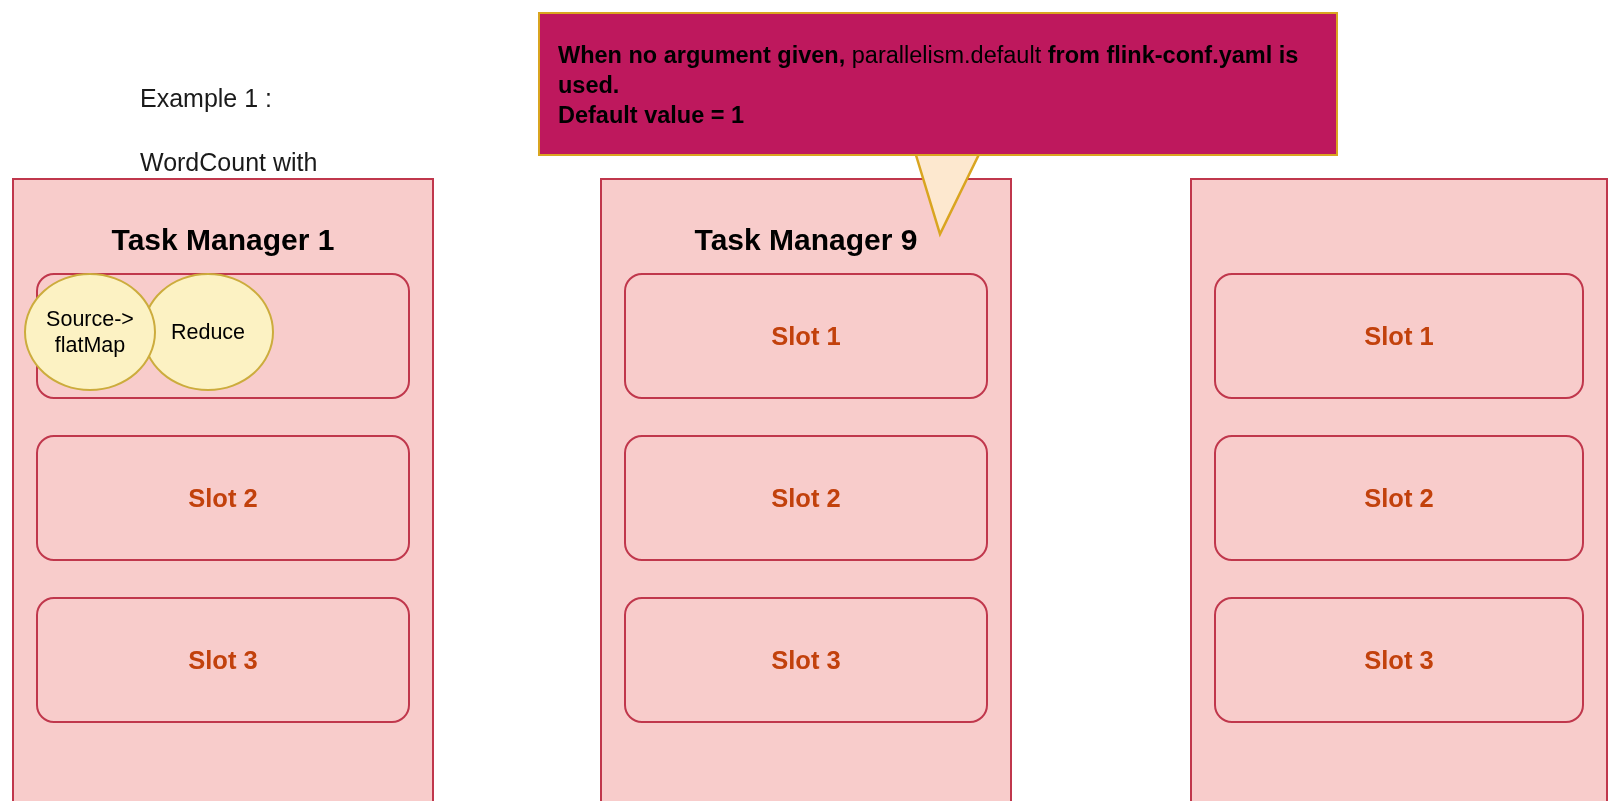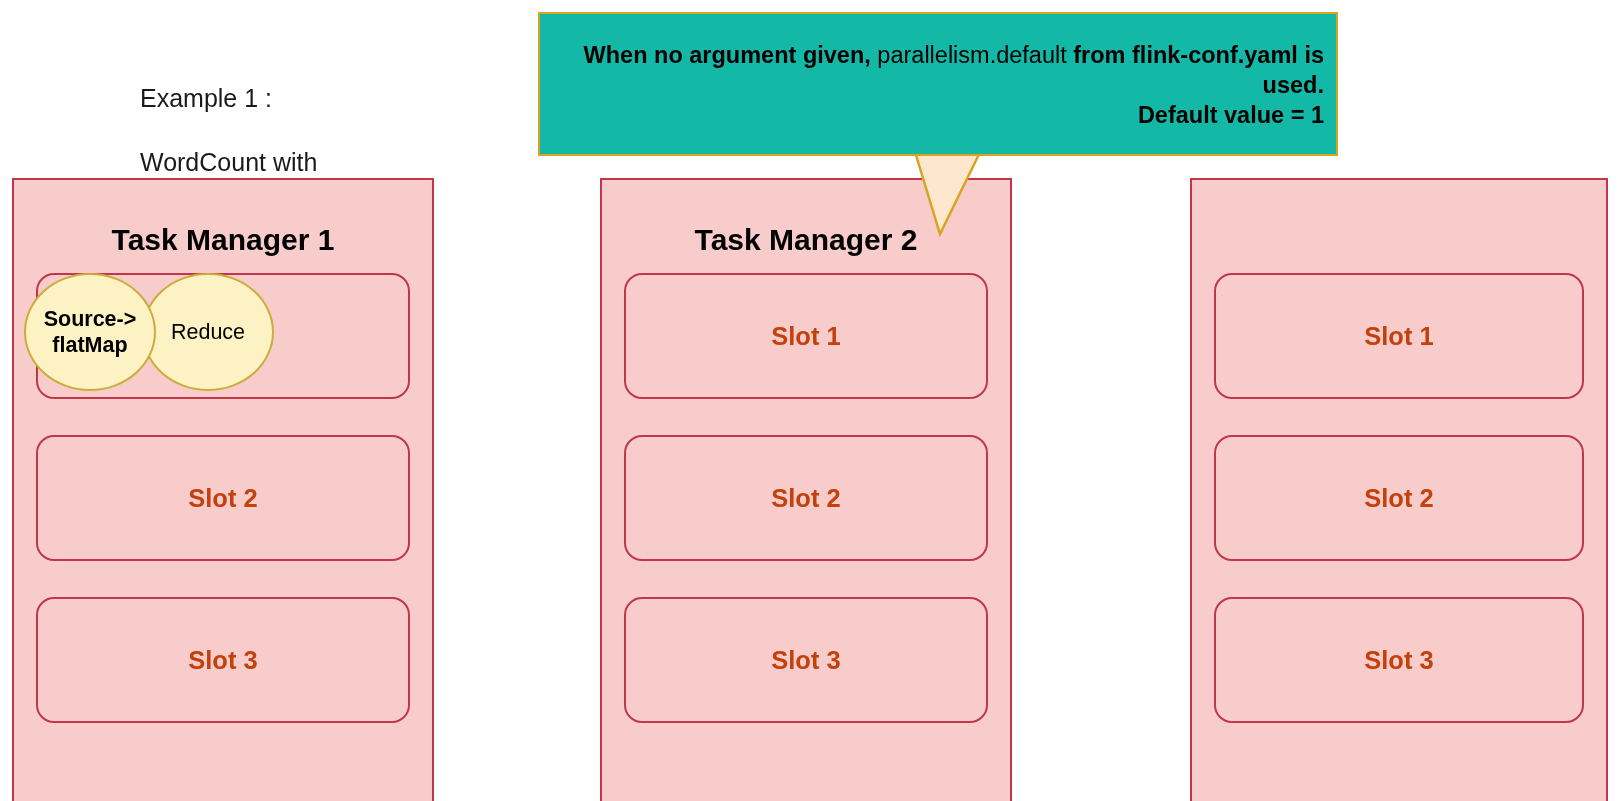--- a/index.html
+++ b/index.html
@@ -42,24 +42,23 @@
     width: 802px;
     height: 212px;
   }
   #callout-box {
     position: absolute;
     left: 0;
     top: 0;
     width: 800px;
     height: 144px;
     box-sizing: border-box;
-    background: #14b8a6;
+    background: #be185d;
     border: 2.5px solid #d9a520;
     z-index: 2;
-    text-align: right;
   }
   #callout-text {
     position: absolute;
     left: 18px;
     top: 26px;
     right: 12px;
     font-size: 23.5px;
     line-height: 30px;
     font-weight: bold;
     color: #000;
@@ -144,21 +143,21 @@
     border-radius: 50%;
     display: flex;
     align-items: center;
     justify-content: center;
     text-align: center;
     font-size: 21.5px;
     line-height: 26px;
     color: #000;
     white-space: pre-line;
   }
-  #op-source   { left: 0px;   top: 8px; width: 132px; height: 118px; z-index: 3; font-weight: bold; }
+  #op-source   { left: 0px;   top: 8px; width: 132px; height: 118px; z-index: 3; }
   #op-reduce   { left: 118px; top: 8px; width: 132px; height: 118px; z-index: 2; }
   #op-sink     { left: 236px; top: 8px; width: 132px; height: 118px; z-index: 1; }
 </style>
 </head>
 <body>
 
 <div id="example-caption">
   <span class="cap-line">Example 1 :</span>
   <span class="cap-line">WordCount with</span>
   <span class="cap-line cap-bold">parallelism = 1</span>
@@ -189,21 +188,21 @@
 
   <div class="slot slot-2">
     <div class="slot-label">Slot 2</div>
   </div>
   <div class="slot slot-3">
     <div class="slot-label">Slot 3</div>
   </div>
 </div>
 
 <div class="task-manager" id="task-manager-2">
-  <div class="tm-title">Task Manager 2</div>
+  <div class="tm-title">Task Manager 9</div>
   <div class="slot slot-1">
     <div class="slot-label">Slot 1</div>
   </div>
   <div class="slot slot-2">
     <div class="slot-label">Slot 2</div>
   </div>
   <div class="slot slot-3">
     <div class="slot-label">Slot 3</div>
   </div>
 </div>

